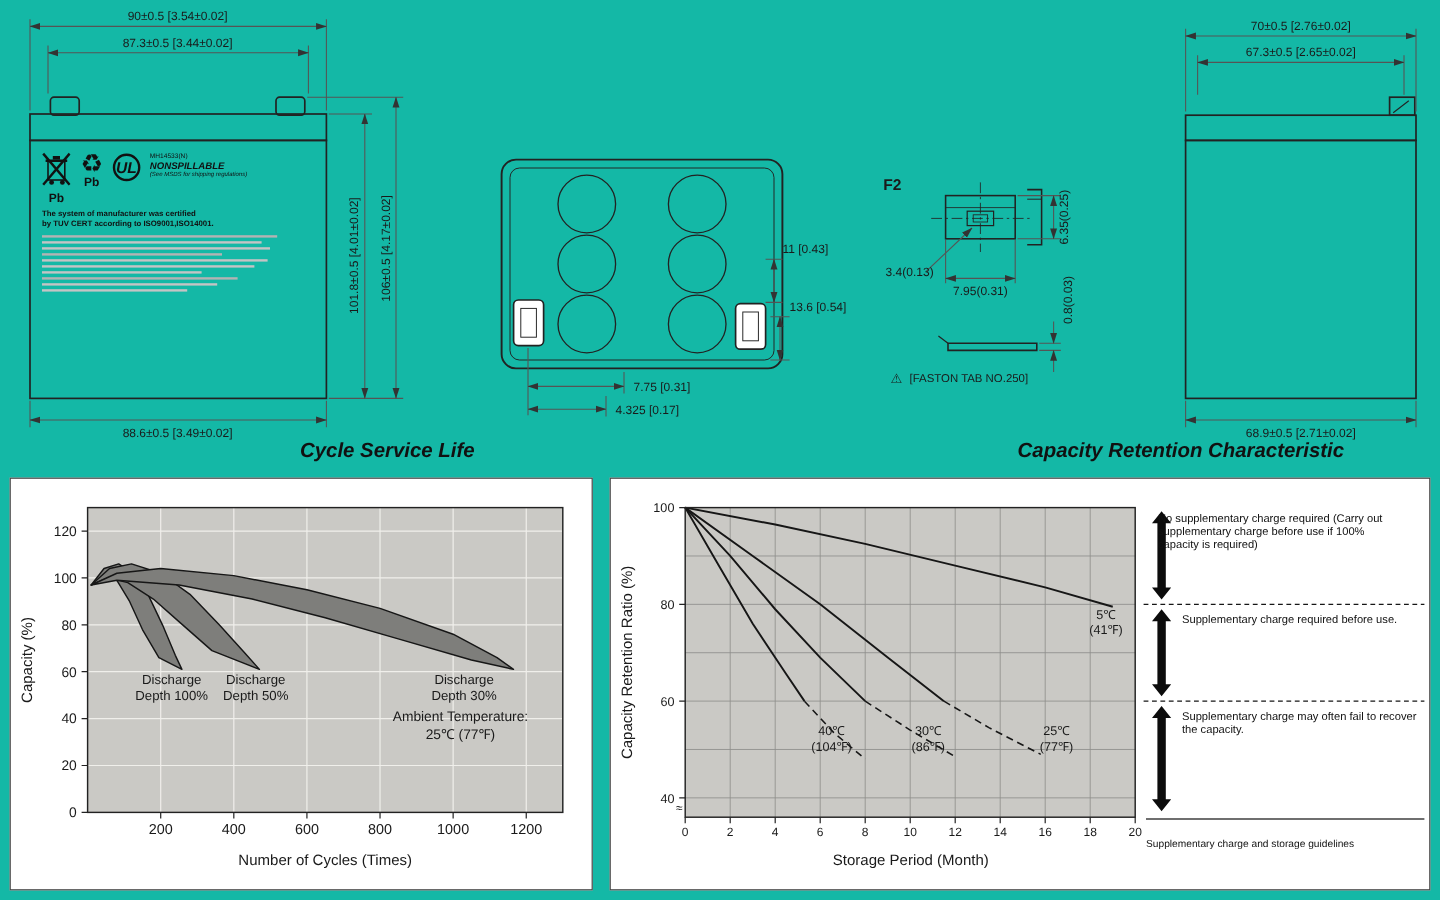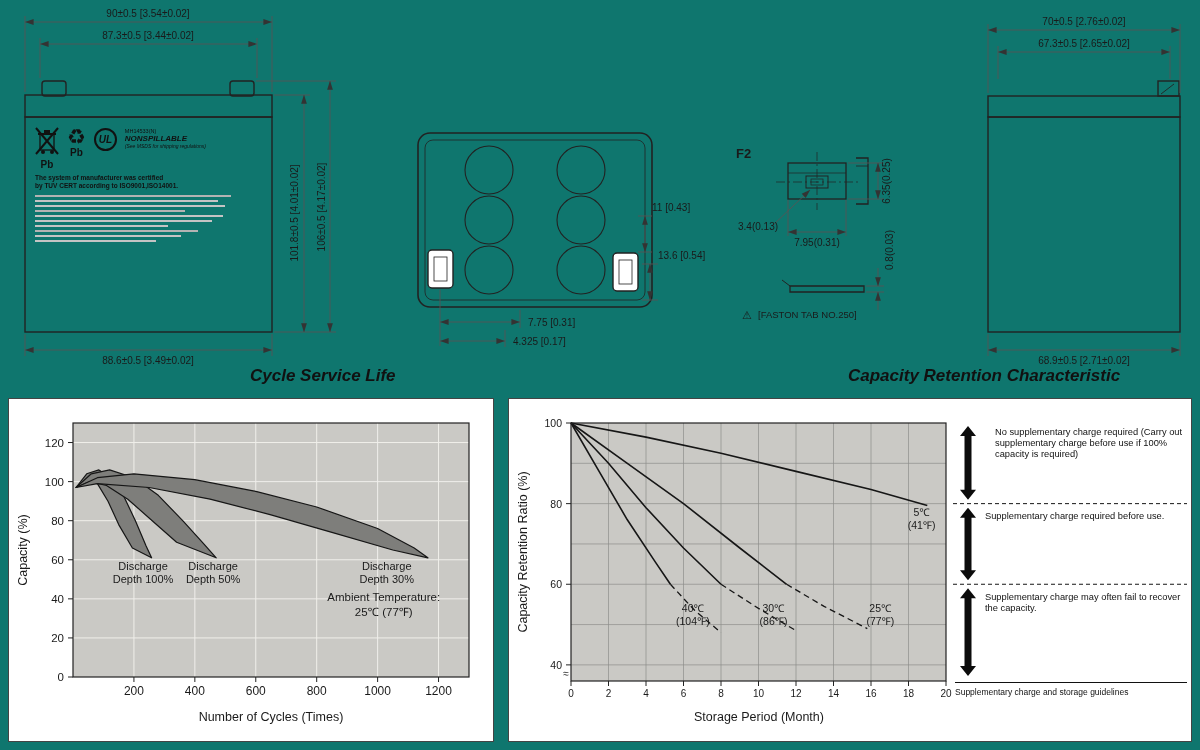--- a/index.html
+++ b/index.html
@@ -1,50 +1,50 @@
 <!DOCTYPE html>
 <html><head>
 <meta charset="utf-8">
 <style>
   *{margin:0;padding:0;box-sizing:border-box}
   html,body{background:#fff}
   body{font-family:"Liberation Sans",sans-serif;color:#111}
-  #app{position:relative;width:1200px;height:750px;background:#0f766e;overflow:hidden}
+  #app{position:relative;width:1200px;height:750px;background:#14b8a6;overflow:hidden}
   svg text{font-family:"Liberation Sans",sans-serif;fill:#1a1a1a}
   .dimtext{font-size:10px;fill:#222}
   .chart-title{position:absolute;font-size:17px;font-weight:bold;font-style:italic;text-align:left;color:#111;width:360px}
   .panel{position:absolute;border:1.5px solid #444;background:#fff}
   .axis-label{font-size:12.5px}
   
   #battery-label{position:absolute;left:31px;top:123px;width:236px;height:202px;overflow:hidden}
   .lblrow1{display:flex;gap:8px;align-items:flex-start;padding:3px 0 0 4px}
   .icn{text-align:center}
   .pbtxt{font-weight:bold;font-size:10px;text-align:center;line-height:10px}
   .rec-glyph{font-size:21px;line-height:22px}
-  .ul-badge{width:23px;height:23px;border:2px solid #111;border-radius:50%;display:flex;align-items:center;justify-content:center;font-weight:bold;font-style:italic;font-size:10px;margin-top:2px}
+  .ul-badge{width:23px;height:23px;border:2px solid #111;border-radius:50%;display:flex;align-items:center;justify-content:center;font-weight:bold;font-style:italic;font-size:13px;margin-top:2px}
   .ul-col{padding-top:2px}
   .mh{font-size:5.5px}
   .nsp{font-size:8px;font-weight:bold;font-style:italic}
   .msds{font-size:5px;font-style:italic}
   .cert{font-size:6.5px;font-weight:bold;line-height:8px;margin-top:4px;padding-left:4px}
   .fineprint{margin-top:5px;padding-left:4px;width:90%}
   .fp{height:2px;background:#b3b3b3;margin:3px 0}
   .fp2{height:2px;background:#c4c4c4;margin:3px 0}
   .logo-row{display:flex;gap:7px;margin-top:7px;align-items:flex-start;padding-left:4px}
   .csb-box{width:50px;height:25px;background:#111;color:#fff;text-align:center}
   .csb-batt{font-size:4.5px;letter-spacing:1.5px;padding-top:2px;line-height:5px}
   .csb-name{font-size:13px;font-weight:bold;font-style:italic;line-height:14px}
   .model{font-size:8px;font-weight:bold;line-height:9px}
   .spec{font-size:6.5px;line-height:8px}
   .company{font-size:7px;font-weight:bold;line-height:9px}
   .origin{font-size:4.5px;line-height:6px}
   
   .ann{position:absolute;font-size:9.3px;line-height:11px;color:#111}
   .ann .gap{height:3px}
-  .ann-footer{position:absolute;font-size:8.5px;border-top:1px solid #111;padding-top:4px;color:#111}
+  .ann-footer{position:absolute;font-size:8.5px;border-top:1px solid #111;padding-top:15px;color:#111}
 </style>
 </head>
 <body>
 
 <div id="app">
 
   
   <svg id="drawings" width="1200" height="392" viewBox="0 0 1200 392">
     <defs>
       <marker id="arr" viewBox="0 0 10 8" refX="9.6" refY="4" markerWidth="10" markerHeight="8" orient="auto-start-reverse">
@@ -357,21 +357,21 @@
           <line x1="444" y1="104.625" x2="678" y2="104.625" stroke="#161616" stroke-width="1" stroke-dasharray="4 3"></line>
           <line x1="444" y1="185.25" x2="678" y2="185.25" stroke="#161616" stroke-width="1" stroke-dasharray="4 3"></line>
           <polygon points="459,27 467,37 462.5,37 462.5,90.625 467,90.625 459,100.625 451,90.625 455.5,90.625 455.5,37 451,37" fill="#0c0c0c"></polygon>
           <polygon points="459,108.625 467,118.625 462.5,118.625 462.5,171.25 467,171.25 459,181.25 451,171.25 455.5,171.25 455.5,118.625 451,118.625" fill="#0c0c0c"></polygon>
           <polygon points="459,189.25 467,199.25 462.5,199.25 462.5,267 467,267 459,277 451,267 455.5,267 455.5,199.25 451,199.25" fill="#0c0c0c"></polygon>
         </g>
       <text class="axis-label" x="250" y="322" text-anchor="middle">Storage Period (Month)</text>
       <text class="axis-label" transform="rotate(-90 18 153)" x="18" y="153" text-anchor="middle">Capacity Retention Ratio (%)</text>
       <text x="57" y="278" font-size="10" text-anchor="middle">≈</text>
     </svg>
-    <div class="ann" style="left:486px;top:28px;width:202px">No supplementary charge required (Carry out supplementary charge before use if 100% capacity is required)</div>
+    <div class="ann" style="left:456px;top:28px;width:202px">No supplementary charge required (Carry out supplementary charge before use if 100% capacity is required)</div>
     <div class="ann" style="left:476px;top:112px;width:202px">
       <div>Supplementary charge required before use.</div>
       <div class="gap"></div>
     </div>
     <div class="ann" style="left:476px;top:193px;width:202px">
       <div>Supplementary charge may often fail to recover the capacity.</div>
       <div class="gap"></div>
     </div>
     <div class="ann-footer" style="left:446px;top:283px;width:232px">Supplementary charge and storage guidelines</div>
   </div>

